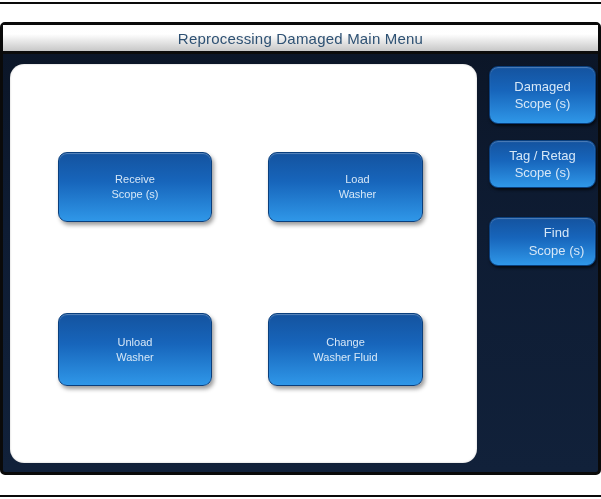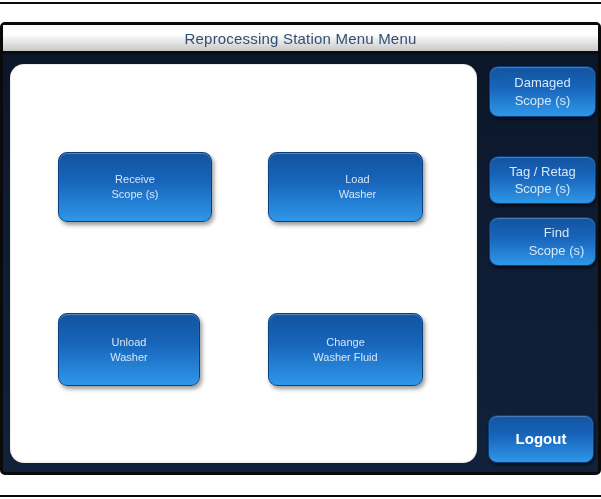--- a/index.html
+++ b/index.html
@@ -59,47 +59,47 @@
     color: #d6e7f7;
     cursor: pointer;
     box-shadow: 2px 3px 4px rgba(0,0,0,0.40), inset 0 1px 1px rgba(255,255,255,0.30);
   }
   .blue-btn .lbl { white-space: pre-line; line-height: 1.32; }
 
   
   .main-btn { font-size: 11px; }
   #btn-receive { left: 48px;  top: 88px;  width: 154px; height: 70px; }
   #btn-load    { left: 258px; top: 88px;  width: 155px; height: 70px; padding-left: 24px; }
-  #btn-unload  { left: 48px;  top: 249px; width: 142px; height: 73px; }
+  #btn-unload  { left: 48px;  top: 249px; width: 154px; height: 73px; }
   #btn-change  { left: 258px; top: 249px; width: 155px; height: 73px; }
 
   
   .side-btn {
     font-size: 13px;
     box-shadow: 1px 2px 3px rgba(0,0,0,0.65), inset 0 1px 1px rgba(255,255,255,0.25);
   }
-  #btn-damaged { left: 486px; top: 41px;  width: 107px; height: 51px; }
-  #btn-tag     { left: 486px; top: 131px; width: 107px; height: 48px; }
+  #btn-damaged { left: 486px; top: 41px;  width: 107px; height: 58px; }
+  #btn-tag     { left: 486px; top: 115px; width: 107px; height: 48px; }
   #btn-find    { left: 486px; top: 192px; width: 107px; height: 49px; padding-left: 28px; }
   #btn-logout  {
     left: 485px; top: 390px; width: 106px; height: 48px;
     font-size: 15px; font-weight: bold; color: #ffffff;
   }
 </style>
 </head>
 <body>
 
 <div id="stage">
 
   <div id="top-rule" class="rule"></div>
 
   <div id="frame">
 
     <div id="title-bar">
-      <span class="title">Reprocessing Station Menu Menu</span>
+      <span class="title">Reprocessing Damaged Main Menu</span>
     </div>
 
     <div id="panel">
       <div id="btn-receive" class="blue-btn main-btn">
         <span class="lbl">Receive
 Scope (s)</span>
       </div>
       <div id="btn-load" class="blue-btn main-btn">
         <span class="lbl">Load
 Washer</span>
@@ -119,21 +119,18 @@
 Scope (s)</span>
     </div>
     <div id="btn-tag" class="blue-btn side-btn">
       <span class="lbl">Tag / Retag
 Scope (s)</span>
     </div>
     <div id="btn-find" class="blue-btn side-btn">
       <span class="lbl">Find
 Scope (s)</span>
     </div>
-    <div id="btn-logout" class="blue-btn side-btn">
-      <span class="lbl">Logout</span>
-    </div>
 
   </div>
 
   <div id="bottom-rule" class="rule"></div>
 
 </div>
 
 </body></html>

